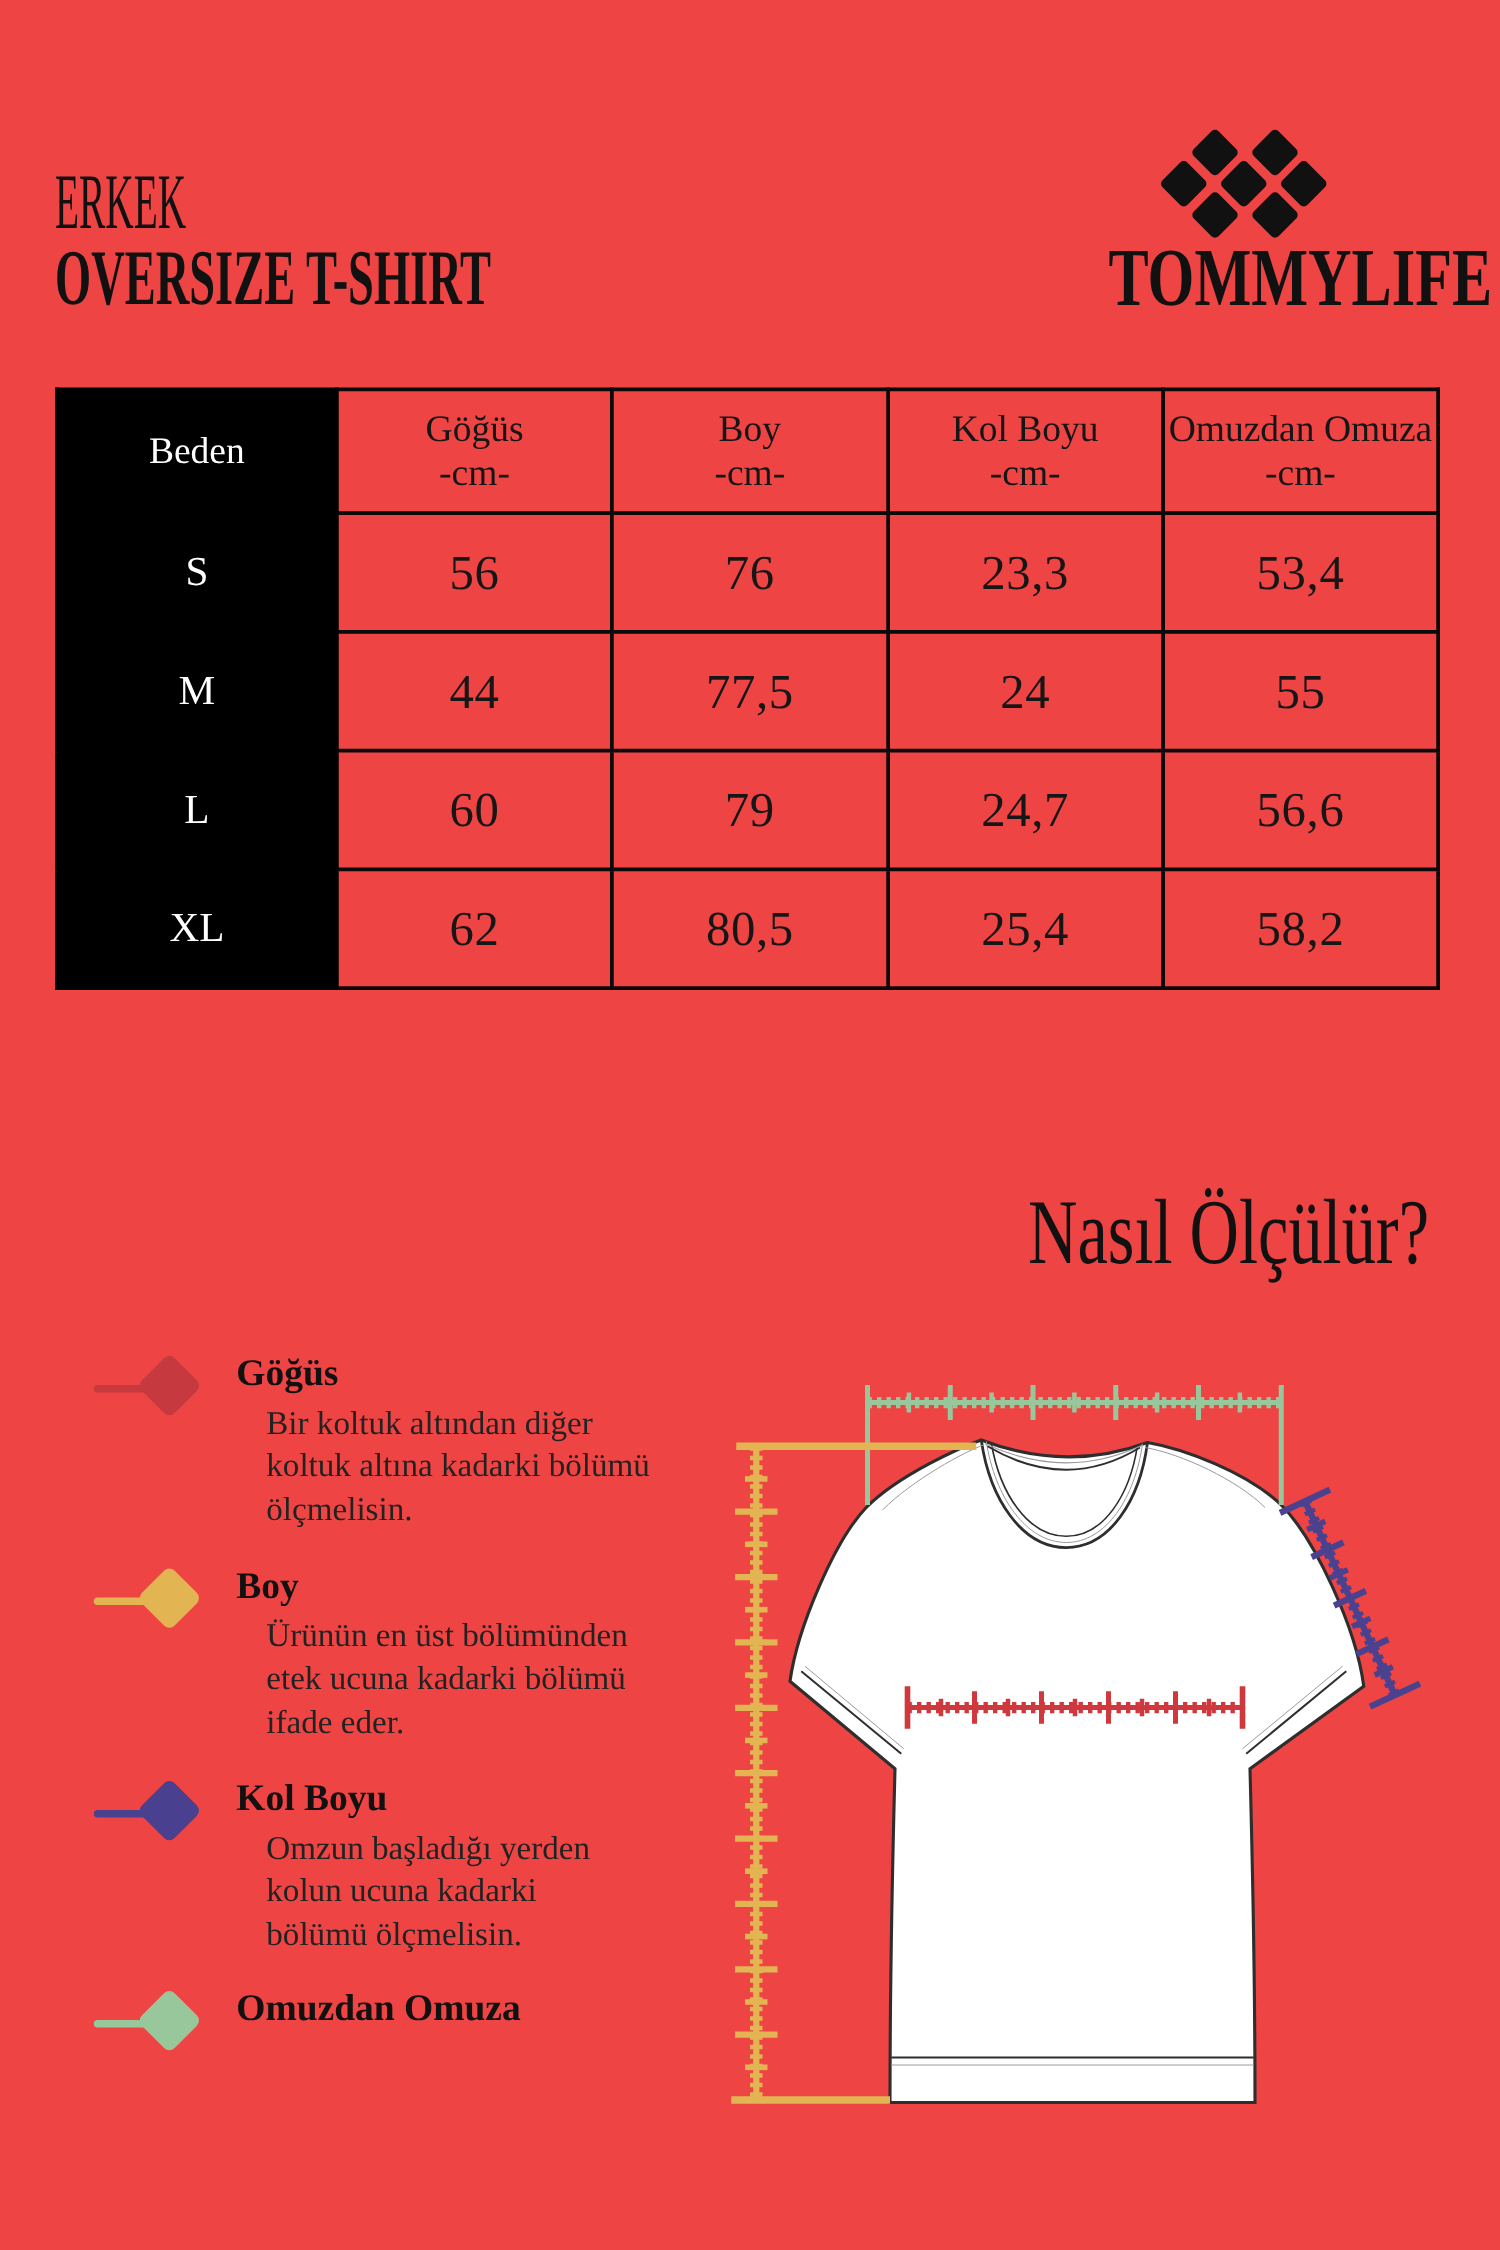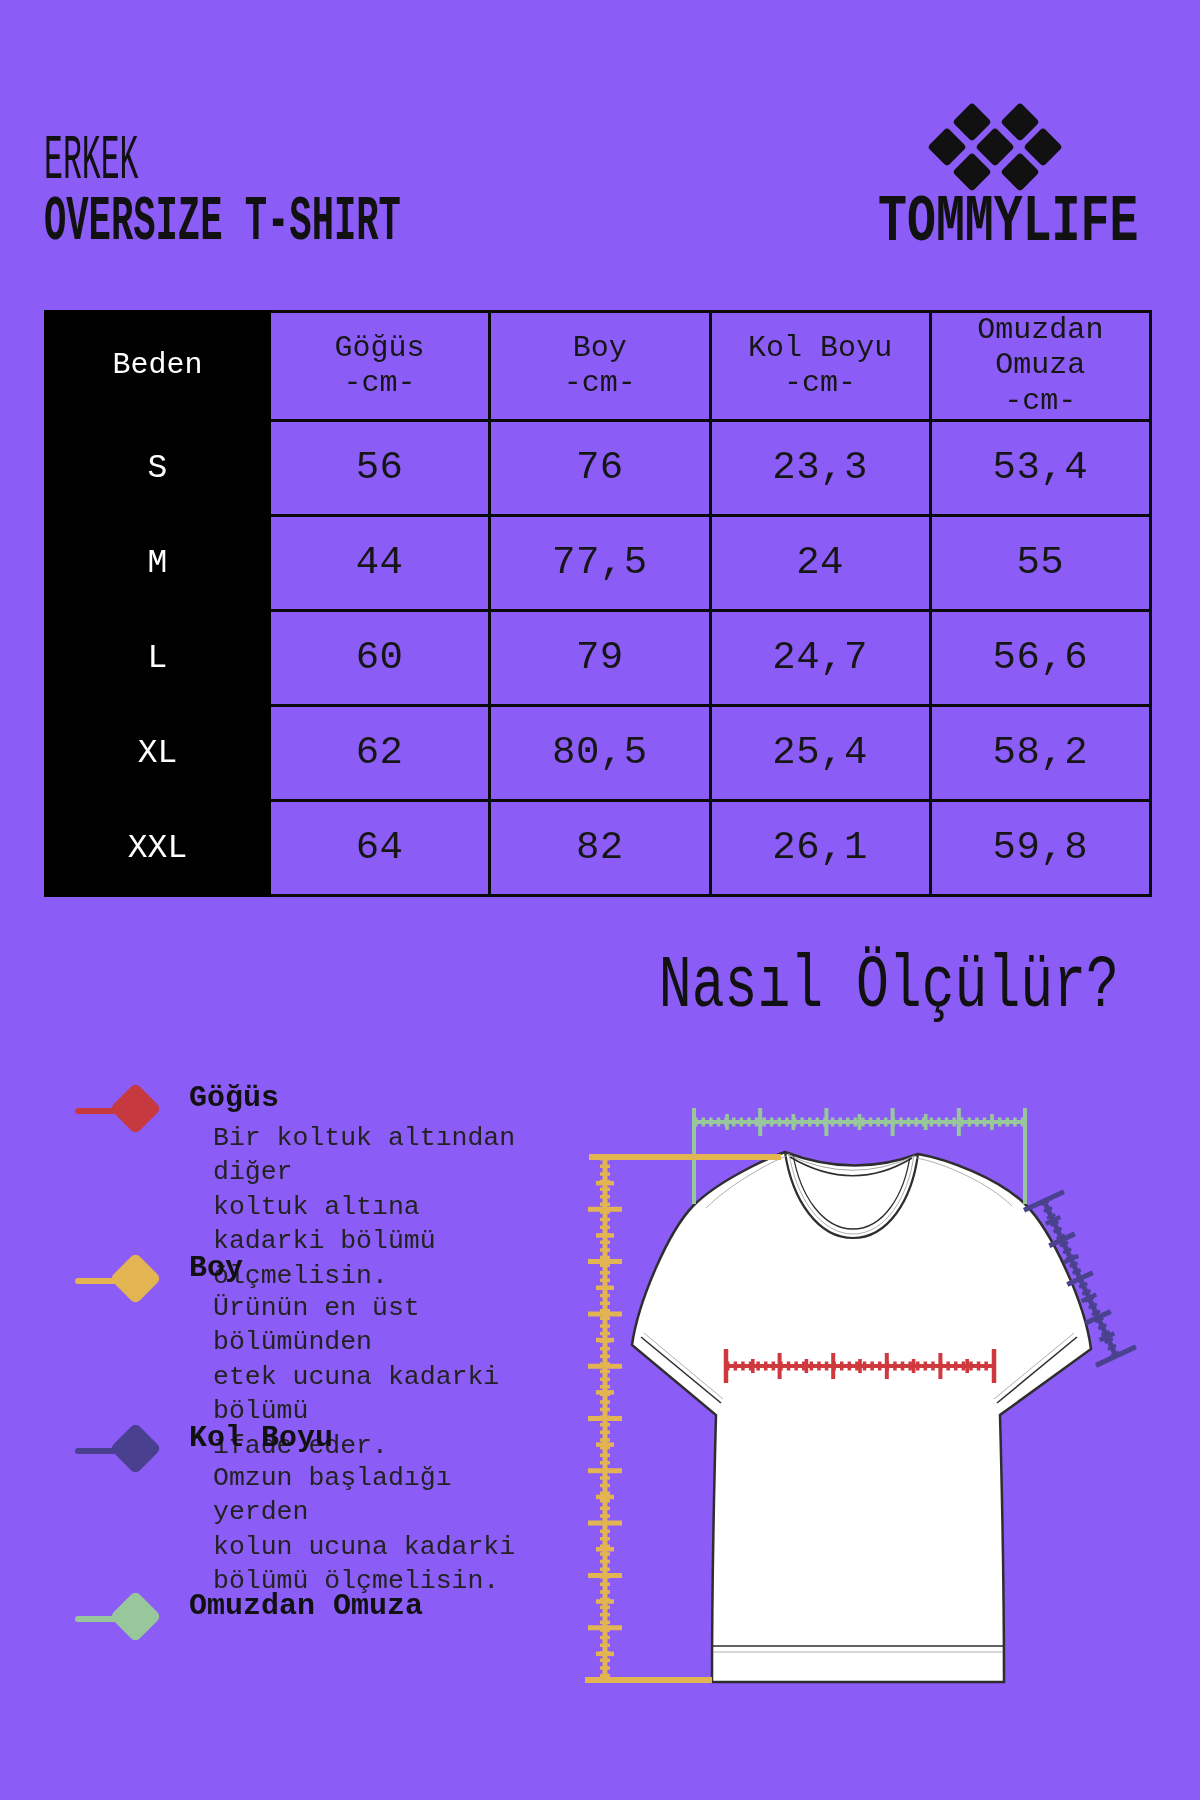--- a/index.html
+++ b/index.html
@@ -1,17 +1,17 @@
 <!DOCTYPE html>
 <html><head>
 <meta charset="utf-8">
 <style>
   html,body{margin:0;padding:0;background:#fff;}
-  .page{position:relative;width:1200px;height:1800px;background:#8b5cf6;overflow:hidden;
-        font-family:Liberation Mono, monospace;color:#161616;}
+  .page{position:relative;width:1200px;height:1800px;background:#ef4444;overflow:hidden;
+        font-family:Liberation Serif, serif;color:#161616;}
 
   
   .title-erkek{position:absolute;left:44px;top:130px;font-size:63px;font-weight:400;line-height:1;
                white-space:nowrap;transform:scaleX(0.5);transform-origin:left top;color:#111;}
   .title-product{position:absolute;left:44px;top:191px;font-size:63px;font-weight:700;line-height:1;
                white-space:nowrap;transform:scaleX(0.59);transform-origin:left top;color:#111;}
   .brand{position:absolute;right:40px;top:95px;width:330px;text-align:left;}
   .brand svg{display:block;margin:0 auto;}
   .brand-name{display:inline-block;font-size:66px;font-weight:700;line-height:1;margin-top:-9px;
               white-space:nowrap;transform:scaleX(0.73);transform-origin:center top;color:#111;}
@@ -126,27 +126,20 @@
           <td>79</td>
           <td>24,7</td>
           <td>56,6</td>
         </tr>
         <tr>
           <th class="sizecell">XL</th>
           <td>62</td>
           <td>80,5</td>
           <td>25,4</td>
           <td>58,2</td>
-        </tr>
-        <tr>
-          <th class="sizecell">XXL</th>
-          <td>64</td>
-          <td>82</td>
-          <td>26,1</td>
-          <td>59,8</td>
         </tr>
       </tbody>
   </table>
 
   <div class="measure-title">
     <span>Nasıl Ölçülür?</span>
   </div>
 
   <div class="legend" id="legend">
       <div class="legend-item">

